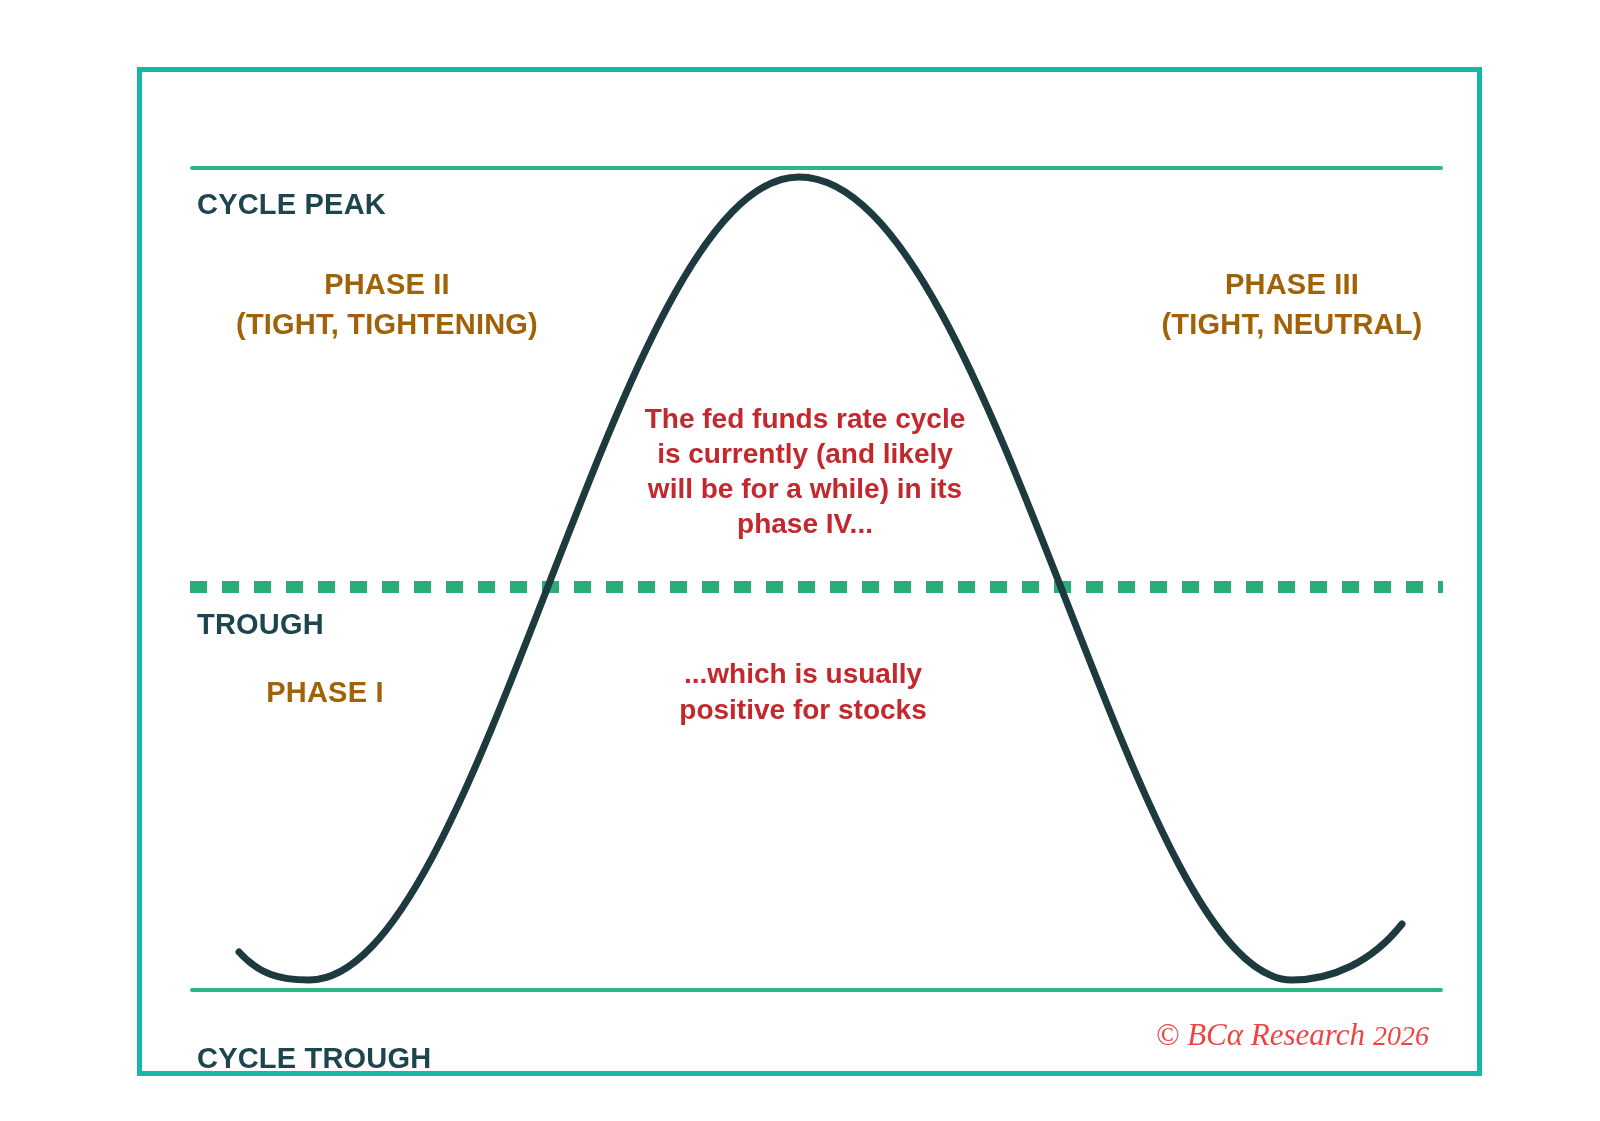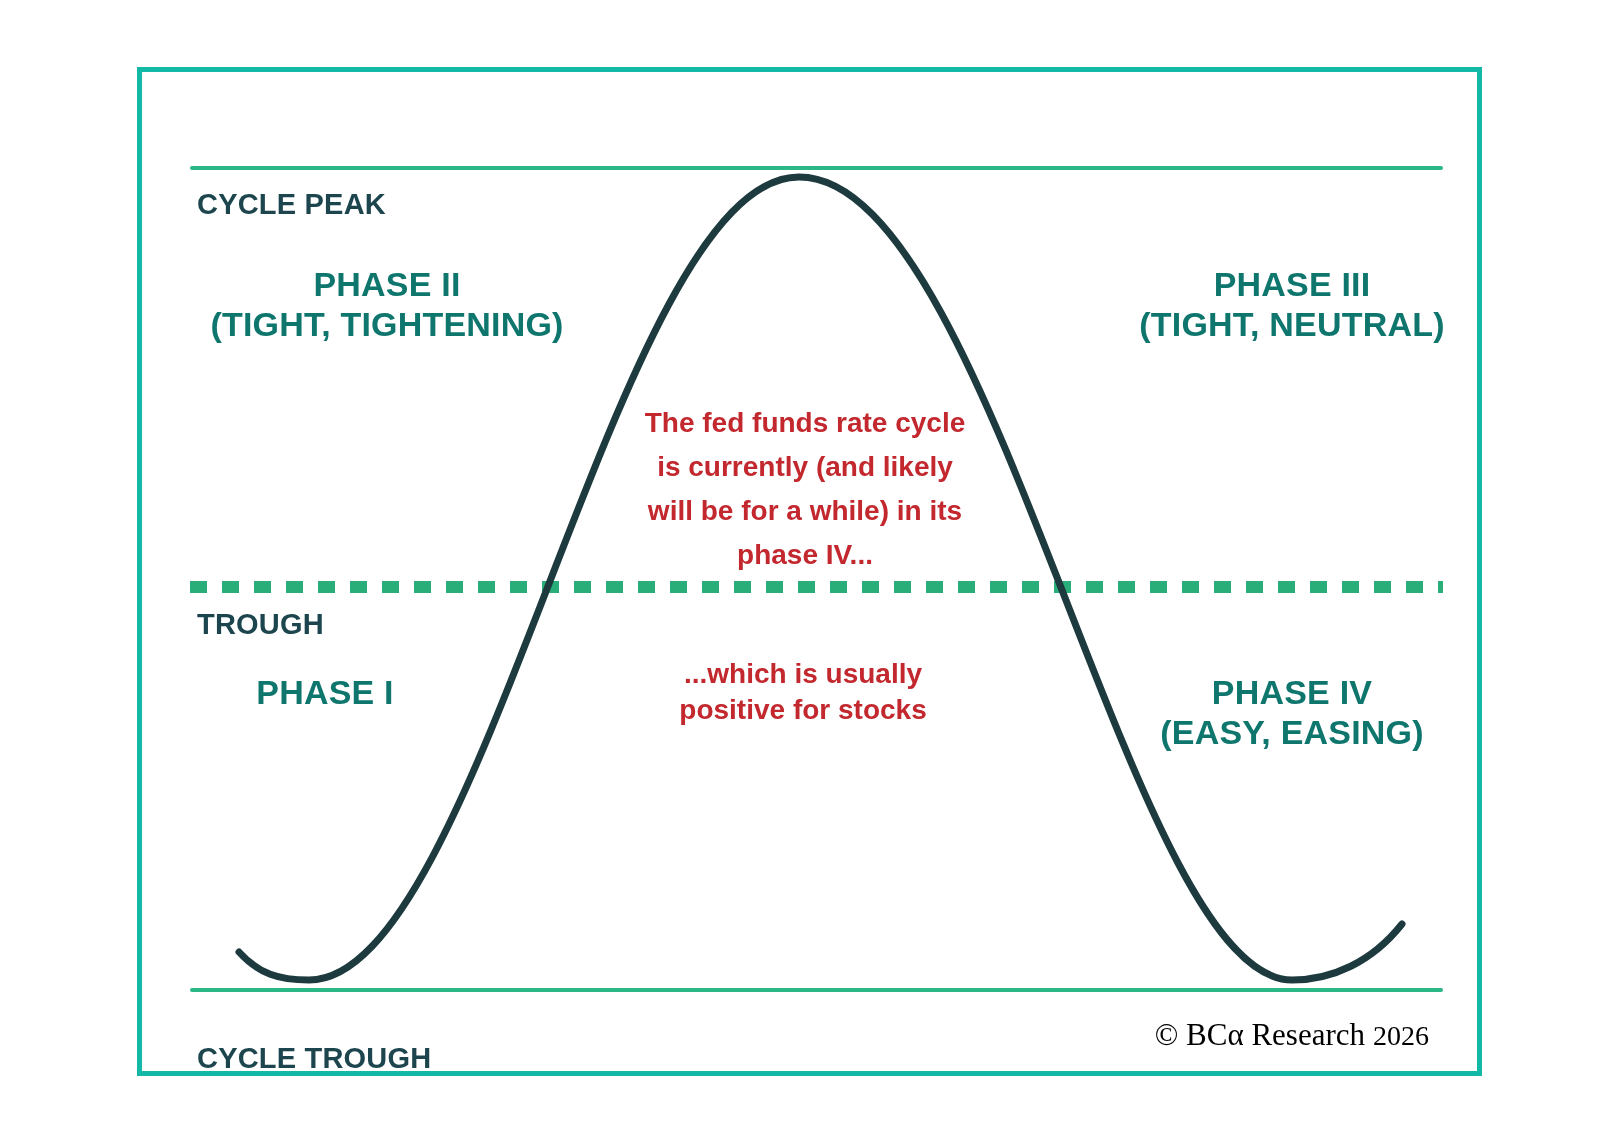--- a/index.html
+++ b/index.html
@@ -68,45 +68,46 @@
     font-size: 29px;
     line-height: 40px;
     letter-spacing: 0.2px;
     white-space: nowrap;
   }
   .lbl.left-align { left: 58px; }
   .phase {
     position: absolute;
     width: 420px;
     text-align: center;
-    color: #0f766e;
+    color: #a16207;
     font-weight: bold;
-    font-size: 34px;
+    font-size: 29px;
     line-height: 40px;
     letter-spacing: 0.2px;
   }
   .annotation {
     position: absolute;
     width: 430px;
     text-align: center;
     color: #c2282e;
     font-weight: bold;
     font-size: 28px;
-    line-height: 44px;
+    line-height: 35px;
     white-space: pre-line;
   }
   .copyright {
     position: absolute;
     top: 948px;
     right: 55px;
-    color: #000000;
+    color: #ef4444;
     font-family: "Liberation Serif", serif;
     font-size: 31px;
     line-height: 36px;
     white-space: nowrap;
+    font-style: italic;
   }
   .copyright .year {
     font-size: 28px;
     margin-left: 8px;
   }
 </style>
 </head>
 <body>
 
 <div class="canvas">
@@ -133,24 +134,20 @@
         <div>PHASE II</div>
         <div>(TIGHT, TIGHTENING)</div>
       </div>
       <div class="phase" style="left:943px; top:195px;">
         <div>PHASE III</div>
         <div>(TIGHT, NEUTRAL)</div>
       </div>
       <div class="phase" style="left:-24px; top:603px; width:420px;">
         <div>PHASE I</div>
       </div>
-      <div class="phase" style="left:943px; top:603px;">
-        <div>PHASE IV</div>
-        <div>(EASY, EASING)</div>
-      </div>
 
       <div class="annotation" style="left:451px; top:332px;">The fed funds rate cycle
 is currently (and likely
 will be for a while) in its
 phase IV...</div>
       <div class="annotation" style="left:449px; top:587px; line-height:36px;">...which is usually
 positive for stocks</div>
 
       <div class="copyright">
         <span>© BCα Research</span><span class="year">2026</span>

